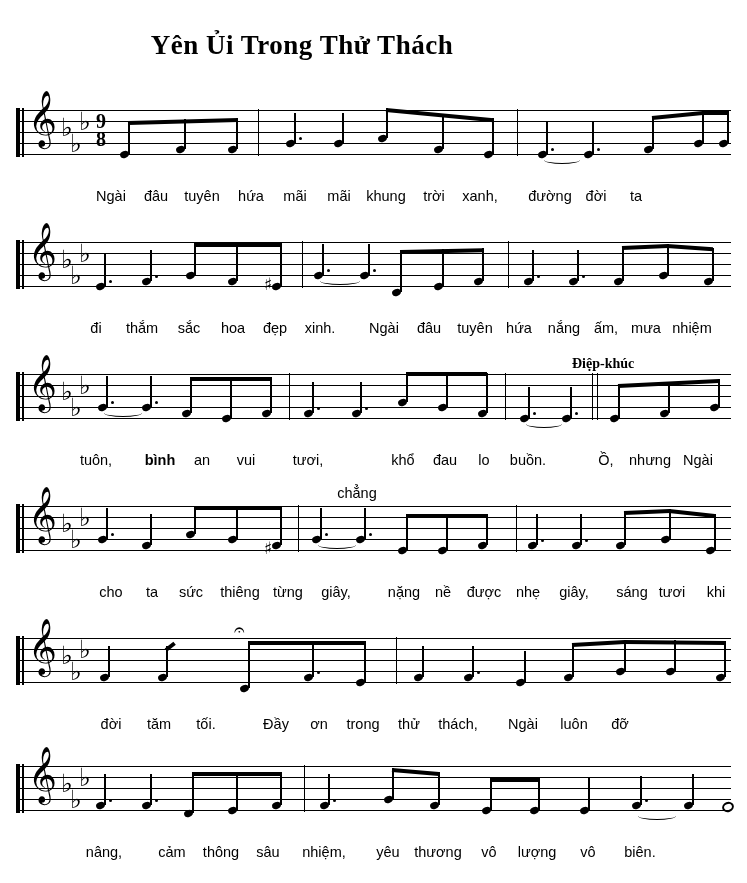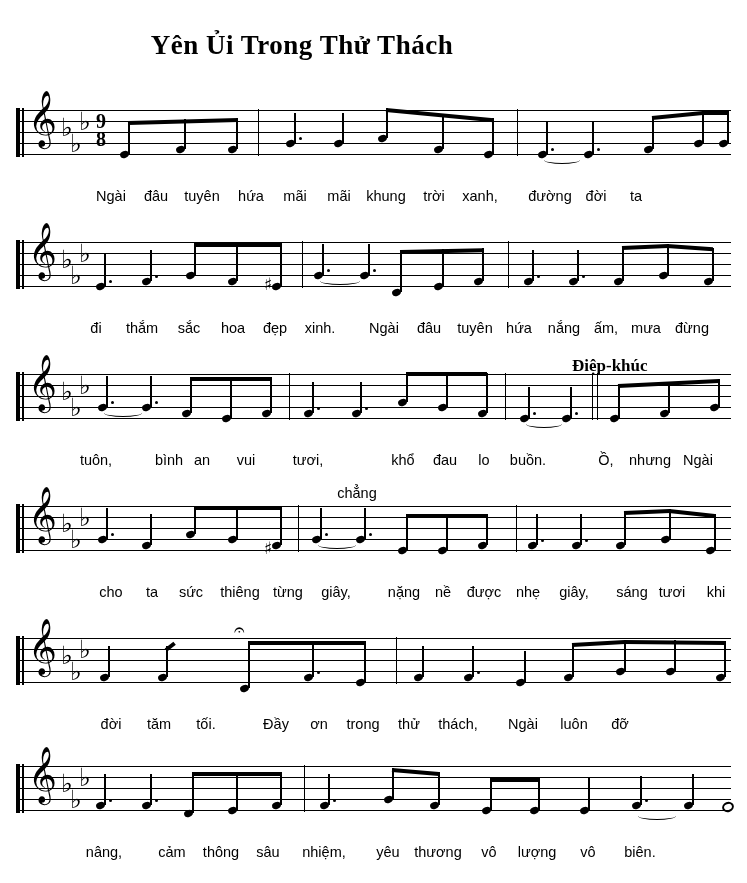--- a/index.html
+++ b/index.html
@@ -168,21 +168,21 @@
   }
   .lyric {
     position: absolute;
     transform: translateX(-50%);
     white-space: nowrap;
   }
   .marking {
     position: absolute;
     font-family: "Liberation Serif", serif;
     font-weight: bold;
-    font-size: 17px;
+    font-size: 14px;
     font-style: normal;
   }
 </style>
 </head>
 <body>
 
 <div id="sheet">
 
   <div class="title">Yên Ủi Trong Thử Thách</div>
 
@@ -338,21 +338,21 @@
       <span class="lyric" style="left:217px;">hoa</span>
       <span class="lyric" style="left:259px;">đẹp</span>
       <span class="lyric" style="left:304px;">xinh.</span>
       <span class="lyric" style="left:368px;">Ngài</span>
       <span class="lyric" style="left:413px;">đâu</span>
       <span class="lyric" style="left:459px;">tuyên</span>
       <span class="lyric" style="left:503px;">hứa</span>
       <span class="lyric" style="left:548px;">nắng</span>
       <span class="lyric" style="left:590px;">ấm,</span>
       <span class="lyric" style="left:630px;">mưa</span>
-      <span class="lyric" style="left:676px;">đừng</span>
+      <span class="lyric" style="left:676px;">nhiệm</span>
     </div>
   </div>
 
   <div class="system" style="top:374px;">
     <div class="marking" style="left:556px; top:-18px;">Điệp-khúc</div>
     <div class="staff">
       <div class="line l0"></div>
         <div class="line l1"></div>
         <div class="line l2"></div>
         <div class="line l3"></div>
@@ -415,21 +415,21 @@
       <div class="note" style="left:594px; top:41px;"></div>
       <div class="stem" style="left:602px; top:10px; height:34px;"></div>
       <div class="note" style="left:644px; top:36px;"></div>
       <div class="stem" style="left:652px; top:8px; height:31px;"></div>
       <div class="note" style="left:694px; top:30px;"></div>
       <div class="stem" style="left:702px; top:5px; height:28px;"></div>
       <div class="beam" style="left:602px; top:10px; width:101px; transform: rotate(-2.8deg);"></div>
     </div>
     <div class="lyrics" style="top:78px;">
       <span class="lyric" style="left:80px;">tuôn,</span>
-      <span class="lyric" style="left:153px;">bình</span>
+      <span class="lyric" style="left:144px;font-weight:bold;">bình</span>
       <span class="lyric" style="left:186px;">an</span>
       <span class="lyric" style="left:230px;">vui</span>
       <span class="lyric" style="left:292px;">tươi,</span>
       <span class="lyric" style="left:341px;margin-top:33px;">chẳng</span>
       <span class="lyric" style="left:387px;">khổ</span>
       <span class="lyric" style="left:429px;">đau</span>
       <span class="lyric" style="left:468px;">lo</span>
       <span class="lyric" style="left:512px;">buồn.</span>
       <span class="lyric" style="left:590px;">Ồ,</span>
       <span class="lyric" style="left:634px;">nhưng</span>

